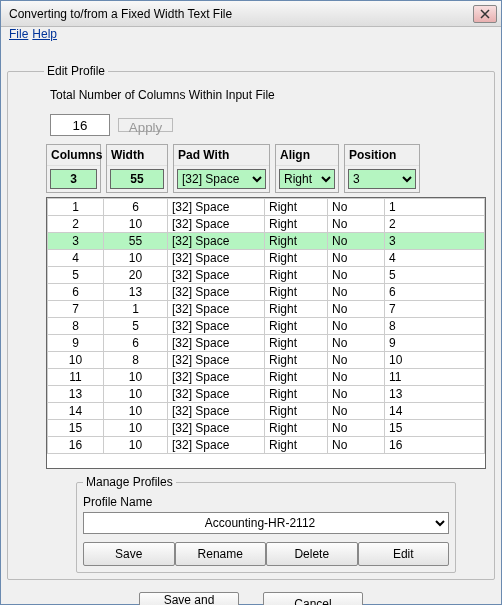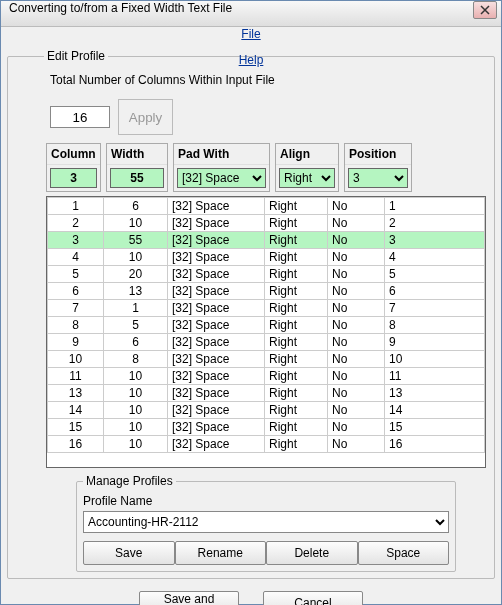--- a/index.html
+++ b/index.html
@@ -1,56 +1,56 @@
 <!DOCTYPE html>
 <html><head>
 <meta charset="utf-8">
 <style>
   * { box-sizing: border-box; }
   body { margin: 0; font-family: "Segoe UI", Tahoma, sans-serif; font-size: 12px; background: #fff; }
   .window { width: 502px; height: 605px; border: 1px solid #6a8ab0; background: #f0f0f0; position: relative; }
-  .titlebar { height: 26px; background: linear-gradient(#f8f8f8,#dedede); display:flex; justify-content:space-between; padding:0 4px 0 8px; border-bottom:1px solid #bbb; }
+  .titlebar { height: 26px; background: linear-gradient(#f8f8f8,#dedede); display:flex; align-items:center; justify-content:space-between; padding:0 4px 0 8px; border-bottom:1px solid #bbb; }
   .titlebar .title { font-size:12px; color:#000; }
   .close-btn { width:24px; height:18px; border:1px solid #888; background:linear-gradient(#f8e0e0,#e8b0b0); border-radius:2px; display:flex; align-items:center; justify-content:center; font-size:11px; cursor:default; }
-  .menubar { height:22px; display:flex; align-items:center; padding:0 8px; background:#f0f0f0; gap:12px;flex-direction:column; }
+  .menubar { height:22px; display:flex; padding:0 8px; background:#f0f0f0; gap:4px; }
   .menubar .menu-item { color:#003399; text-decoration:underline; cursor:default; }
   fieldset { border:1px solid #bbb; border-radius:2px; margin:2px 6px 6px 6px; padding:6px; }
   legend { font-size:12px; padding:0 3px; }
   .totalcols-row { display:flex; align-items:center; gap:8px; padding:4px 6px 8px 6px; flex-direction:column; align-items:flex-start; }
   .totalcols-row .lbl { font-size:12px;text-align:center; }
   .totalcols-sub { display:flex; gap:8px; align-items:center; margin-top:4px; }
   .totalcols-input { width:60px; height:22px; text-align:center; border:1px solid #888; background:#fff; }
-  .apply-btn { width:55px; height:36px; border:1px solid #bbb; color:#999; background:#f0f0f0; }
+  .apply-btn { width:55px; height:14px; border:1px solid #bbb; color:#999; background:#f0f0f0; }
   .header-row { display:flex; gap:5px; padding:0 2px 4px 2px; }
   .header-cell { border:1px solid #aaa; background:#f0f0f0; display:flex; flex-direction:column; }
   .header-cell .hlabel { font-size:12px; font-weight:bold; padding:3px 4px; border-bottom:1px solid #e0e0e0; }
   .header-cell .hinput { margin:3px; }
   .hc-col { width:55px; }
   .hc-width { width:62px; }
   .hc-pad { width:97px; }
   .hc-align { width:64px; }
   .hc-remove { width:56px; }
-  .hc-pos { width:68px; }
+  .hc-pos { width:76px; }
   .green { background:#b5f5c1 !important; }
   .header-cell input.green, .header-cell select.green { border:1px solid #666; height:20px; font-family:inherit; font-size:12px; }
   .header-cell input.green { text-align:center; font-weight:bold; }
   .header-cell select.green { width:calc(100% - 6px); }
   .table-wrap { border:1px solid #666; background:#fff; margin:0 2px; height:272px; overflow:hidden; }
   table { border-collapse:collapse; width:100%; font-size:12px; }
   table td { border:1px solid #ccc; padding:1px 4px; height:16px; line-height:14px; }
   table td.c1 { width:56px; text-align:center; }
   table td.c2 { width:64px; text-align:center; }
   table td.c3 { width:97px; }
   table td.c4 { width:63px; }
   table td.c5 { width:57px; }
   table td.c6 { }
   tr.sel td { background:#b5f5c1; }
   .manage { width:380px; margin:6px auto 0 auto; }
   .manage .lbl { display:block; margin-bottom:3px; }
-  .profile-select { width:100%; height:22px; border:1px solid #888; background:#fff; font-family:inherit; font-size:12px; }
+  .profile-select { width:100%; height:22px; border:1px solid #888; background:#fff; font-family:inherit; font-size:12px;text-align:center; }
   .btn-row { display:flex; gap:0; margin-top:8px; }
   .btn { height:24px; border:1px solid #888; background:linear-gradient(#fdfdfd,#e3e3e3); border-radius:2px; cursor:default; font-family:inherit; font-size:12px; padding:0 12px; flex:1; }
   .bottom-btns { display:flex; gap:24px; justify-content:center; margin:12px 0 0 0; }
   .bottom-btns .btn { flex:none; width:100px; }
 </style>
 </head>
 <body>
 
 <div class="window">
 
@@ -61,34 +61,34 @@
           <path d="M1 1 L9 9 M9 1 L1 9" stroke="#333" stroke-width="1.5"></path>
         </svg>
     </div>
   </div>
 
   <div class="menubar">
     <span class="menu-item">File</span>
     <span class="menu-item">Help</span>
   </div>
 
-  <fieldset style="margin-top:0;padding-left:36px;">
+  <fieldset style="margin-top:15px;padding-left:36px;">
     <legend>Edit Profile</legend>
 
     <div class="totalcols-row">
       <span class="lbl">Total Number of Columns Within Input File</span>
       <div class="totalcols-sub">
         <input class="totalcols-input" value="16" style="">
         <button class="apply-btn" disabled="">Apply</button>
       </div>
     </div>
 
     <div class="header-row">
       <div class="header-cell hc-col">
-        <span class="hlabel">Column</span>
+        <span class="hlabel">Columns</span>
         <input readonly="" class="hinput green" value="3" style="">
       </div>
       <div class="header-cell hc-width">
         <span class="hlabel">Width</span>
         <input class="hinput green" value="55" style="">
       </div>
       <div class="header-cell hc-pad">
         <span class="hlabel">Pad With</span>
         <select class="hinput green"><option>[32] Space</option></select>
       </div>
@@ -232,21 +232,21 @@
     <fieldset class="manage">
       <legend>Manage Profiles</legend>
       <span class="lbl">Profile Name</span>
       <select class="profile-select">
         <option>Accounting-HR-2112</option>
       </select>
       <div class="btn-row">
         <button class="btn">Save</button>
         <button class="btn">Rename</button>
         <button class="btn">Delete</button>
-        <button class="btn">Space</button>
+        <button class="btn">Edit</button>
       </div>
     </fieldset>
 
   </fieldset>
 
   <div class="bottom-btns">
     <button class="btn">Save and Close</button>
     <button class="btn">Cancel</button>
   </div>
 

